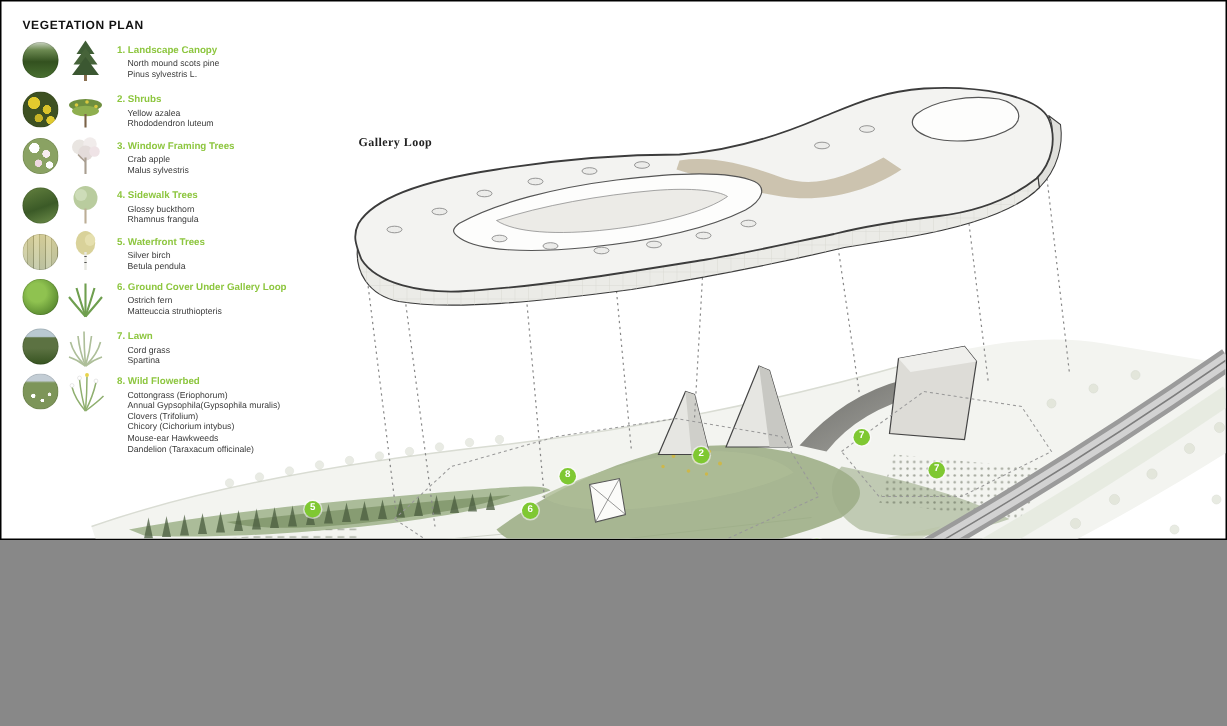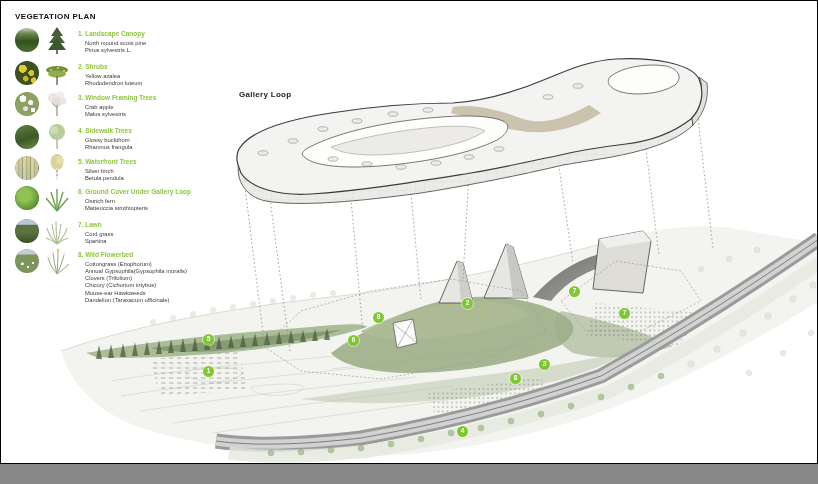--- a/index.html
+++ b/index.html
@@ -2,32 +2,32 @@
 <html style="--accent: #8DC63F; --marker: #7FC832;"><head>
 <meta charset="utf-8">
 <style>
   :root{
     --accent:#8DC63F;
     --marker:#7FC832;
     --ink:#1a1a1a;
   }
   html,body{margin:0;padding:0;background:#888;}
   #page{
-    position:relative;width:818px;height:464px;background:#ffffff;
+    position:relative;width:818px;height:360px;background:#ffffff;
     border:1px solid #000;box-sizing:border-box;overflow:hidden;
     font-family:"Liberation Sans", sans-serif;
   }
   #scene{position:absolute;left:0;top:0;width:818px;height:484px;}
   .page-title{
     position:absolute;left:14px;top:11px;font-size:8px;font-weight:bold;
     letter-spacing:.4px;color:#111;
   }
   .gallery-label{
     position:absolute;left:238px;top:89px;font-size:8px;font-weight:bold;
-    letter-spacing:.3px;color:#222;
+    letter-spacing:.3px;color:#222;font-family:Liberation Serif, serif;
   }
   .bottom-title{
     position:absolute;right:14px;top:455px;font-size:10px;font-weight:bold;
     letter-spacing:1.3px;color:var(--ink);
   }
   
   .legend{position:absolute;left:0;top:0;width:230px;height:320px;}
   .legend-row{position:absolute;left:14px;display:flex;align-items:flex-start;}
   .thumb{
     width:24px;height:24px;border-radius:50%;flex:0 0 24px;

